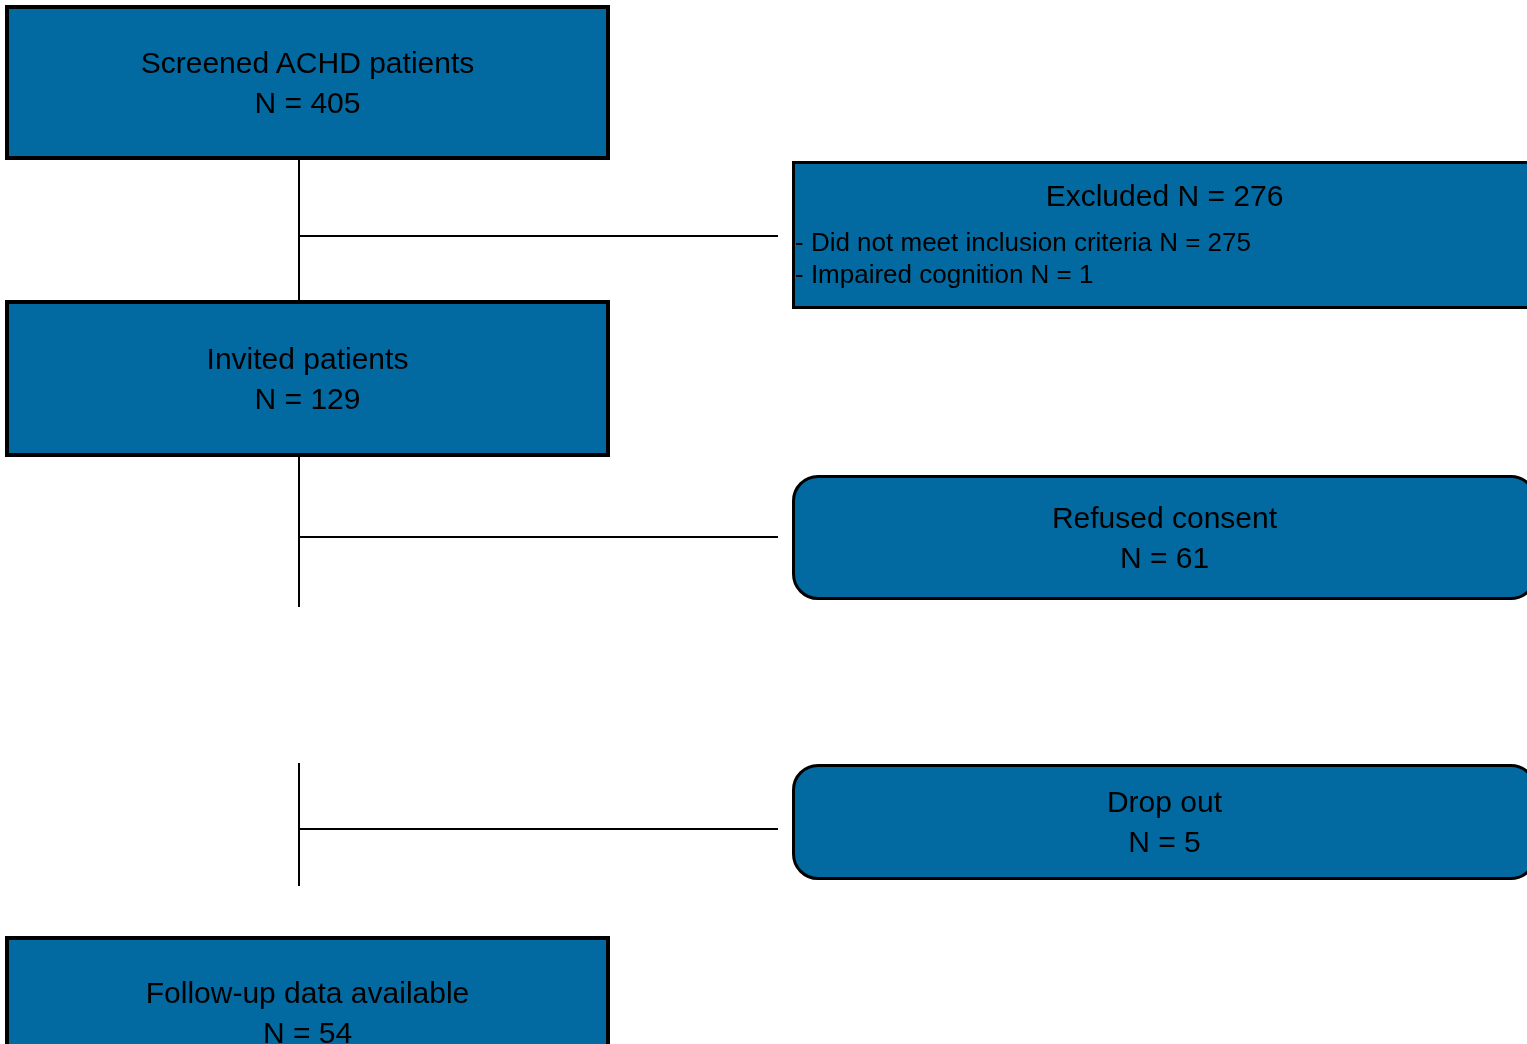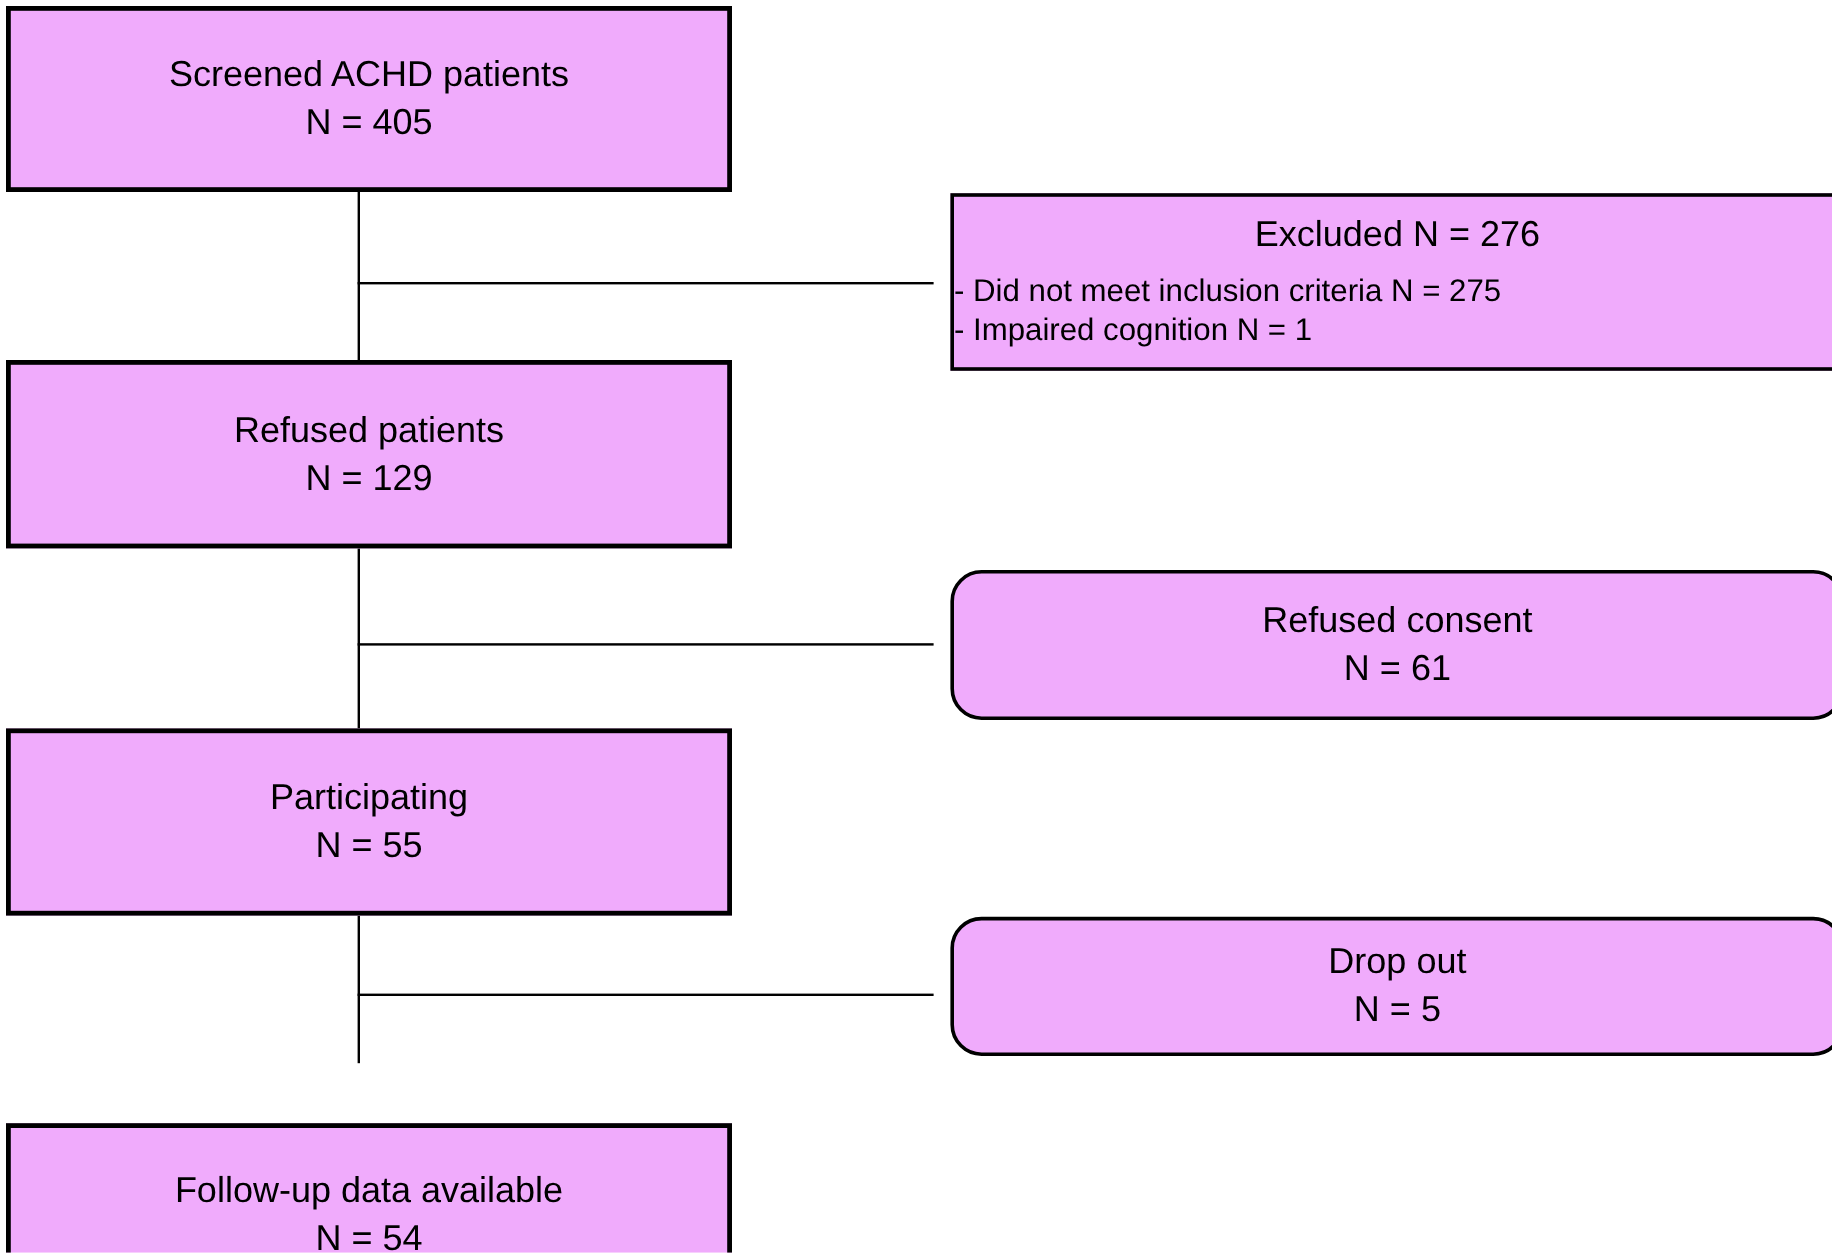--- a/index.html
+++ b/index.html
@@ -11,21 +11,21 @@
     position: relative;
     width: 1527px;
     height: 1044px;
     background: #ffffff;
     font-family: "Liberation Sans", "DejaVu Sans", sans-serif;
     color: #000000;
     overflow: hidden;
   }
   .box {
     position: absolute;
-    background: #f0abfc;
+    background: #0369a1;
     box-sizing: border-box;
     font-size: 30px;
     line-height: 40px;
     color: #000000;
   }
   .main-box {
     border: 4px solid #000000;
     left: 5px;
     width: 605px;
     display: flex;
@@ -99,28 +99,24 @@
   <div class="hline" id="h-refused"></div>
   <div class="vline" id="v-participating-followup"></div>
   <div class="hline" id="h-dropout"></div>
 
   <div class="box main-box" id="box-screened">
     <div>Screened ACHD patients</div>
     <div>N = 405</div>
   </div>
 
   <div class="box main-box" id="box-invited">
-    <div>Refused patients</div>
+    <div>Invited patients</div>
     <div>N = 129</div>
   </div>
 
-  <div class="box main-box" id="box-participating">
-    <div>Participating</div>
-    <div>N = 55</div>
-  </div>
 
   <div class="box main-box" id="box-followup">
     <div>Follow-up data available</div>
     <div>N = 54</div>
   </div>
 
   <div class="box side-box" id="box-excluded">
     <div class="excluded-title">Excluded N = 276</div>
     <div class="excluded-items">
       <div>- Did not meet inclusion criteria N = 275</div>

